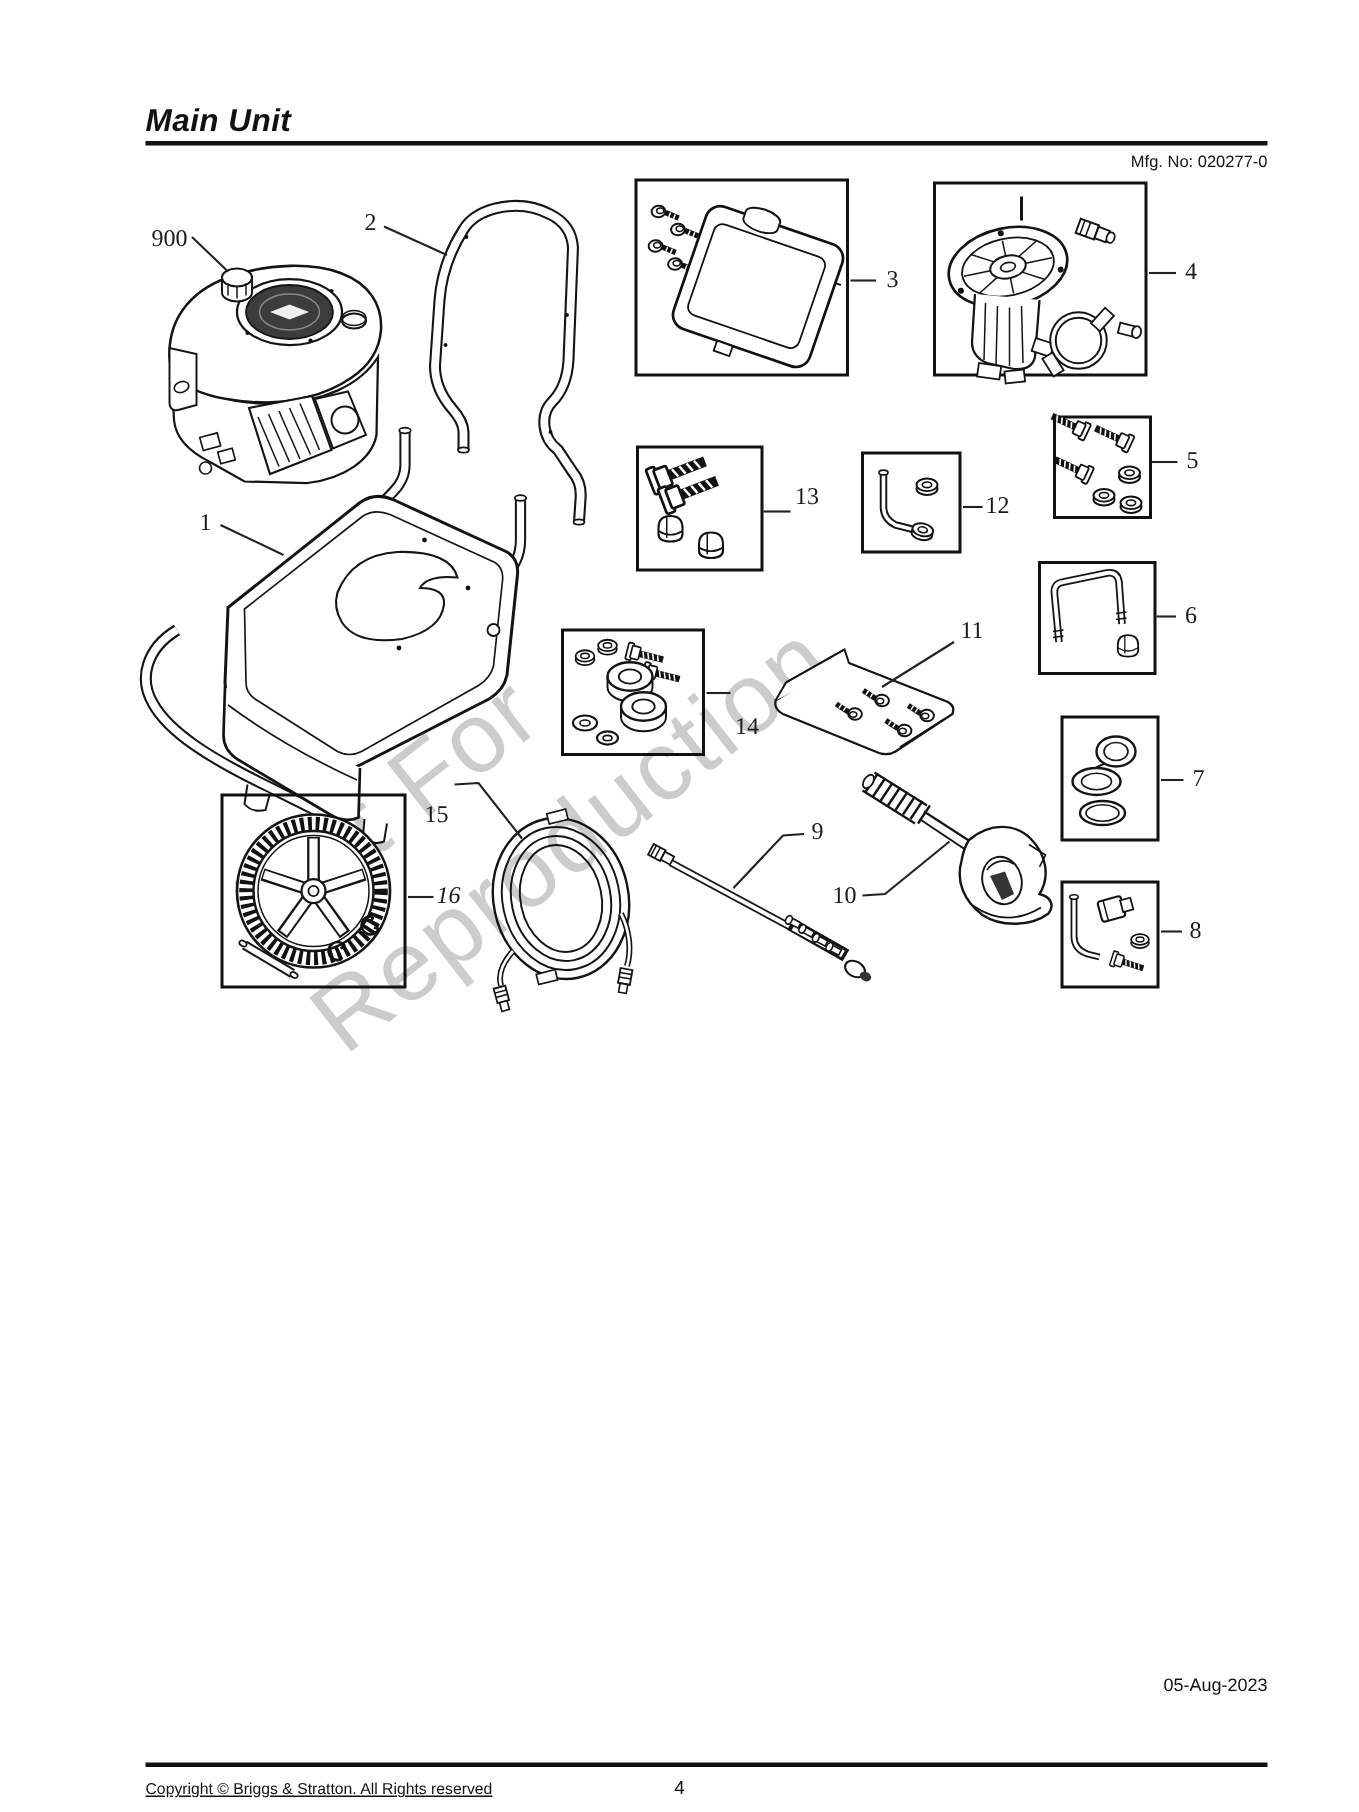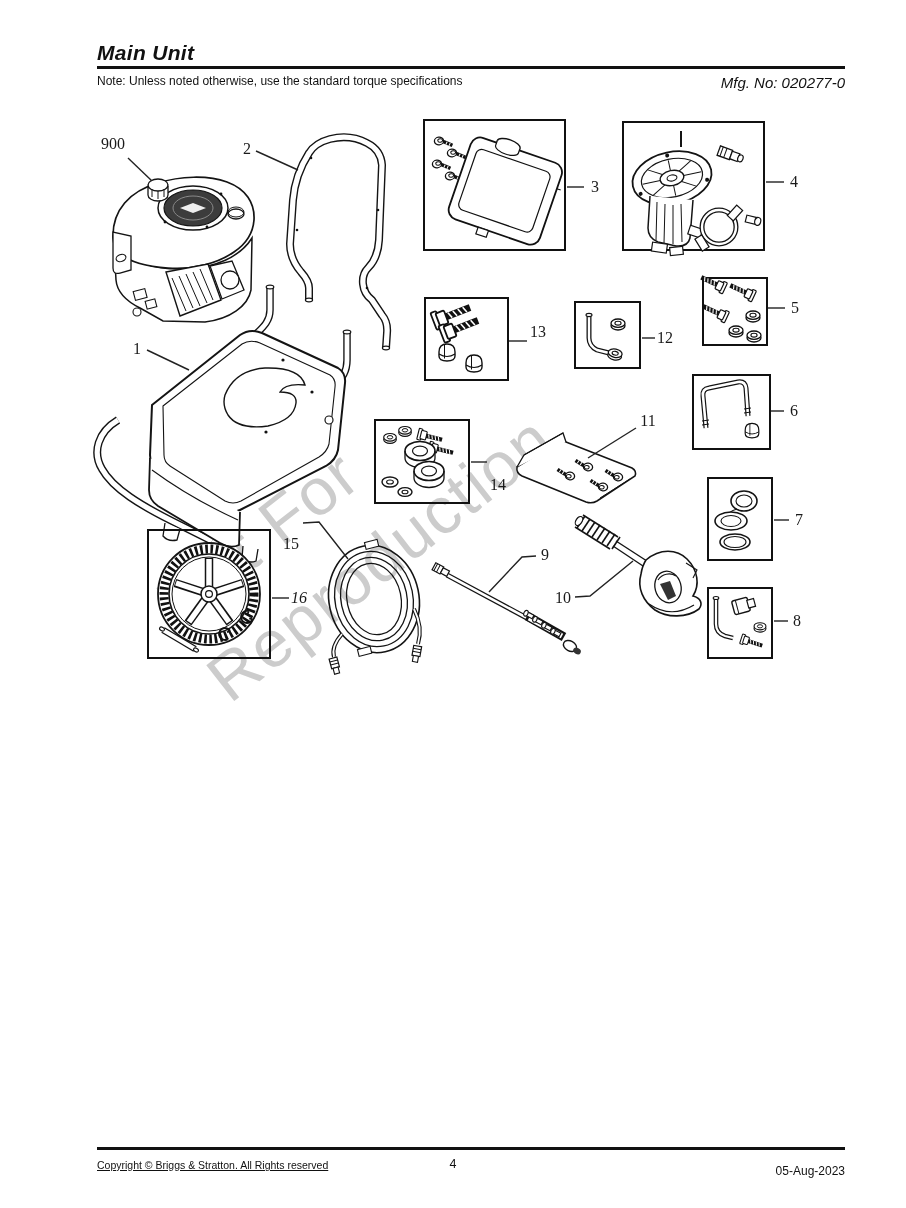--- a/index.html
+++ b/index.html
@@ -1,44 +1,43 @@
 <!DOCTYPE html>
 <html><head>
 <meta charset="utf-8">
 <style>
   html,body{margin:0;padding:0;background:#ffffff;}
   .page{position:relative;width:906px;height:1208px;background:#ffffff;overflow:hidden;
         font-family:"Liberation Sans",sans-serif;color:#111;}
-  .abs{position:absolute;}
+  .abs{position:absolute;margin-top:28px;}
   .title{left:97px;top:41px;font-size:21px;font-weight:bold;font-style:italic;letter-spacing:.3px;}
   .rule{left:97px;width:748px;background:#111;}
   .rule.hdr{top:66px;height:3px;}
   .rule.ftr{top:1147px;height:3px;}
   .note{left:97px;top:74px;font-size:12px;}
-  .mfg{right:61px;top:74px;font-size:15px;font-style:italic;}
+  .mfg{right:61px;top:74px;font-size:11px;}
   .copyright{left:97px;top:1159px;font-size:10.5px;text-decoration:underline;}
   .pagenum{left:0;top:1157px;width:906px;text-align:center;font-size:12.5px;}
-  .date{right:61px;top:1164px;font-size:12px;}
+  .date{right:61px;top:1088px;font-size:12px;}
   .callout{position:absolute;transform:translate(-50%,-50%);
            font-family:"Liberation Serif",serif;font-size:16px;color:#1a1a1a;}
   .wm{position:absolute;font-size:66px;color:#cccccc;white-space:nowrap;letter-spacing:2px;
       transform:translate(-50%,-50%) rotate(-38deg);}
   svg.art{position:absolute;left:0;top:0;}
 </style>
 </head>
 <body>
 
 <div class="page">
 
   <div class="wm" style="left:258px;top:537px;">Not For</div>
   <div class="wm" style="left:380px;top:558px;">Reproduction</div>
 
   <div class="abs title">Main Unit</div>
   <div class="abs rule hdr"></div>
-  <div class="abs note">Note: Unless noted otherwise, use the standard torque specifications</div>
   <div class="abs mfg">Mfg. No: 020277-0</div>
 
   <svg class="art" width="906" height="1208" viewBox="0 0 906 1208">
     <defs>
       <g id="g-bolt">
         <rect x="-1" y="-6" width="4" height="12" rx="1" fill="#fff" stroke="#111" stroke-width="1.2"></rect>
         <rect x="2" y="-4.5" width="6" height="9" rx="1" fill="#fff" stroke="#111" stroke-width="1.2"></rect>
         <line x1="8" y1="0" x2="25" y2="0" stroke="#111" stroke-width="4.6"></line>
         <line x1="10" y1="-2" x2="11.5" y2="2" stroke="#fff" stroke-width="1.1"></line>
         <line x1="13.5" y1="-2" x2="15" y2="2" stroke="#fff" stroke-width="1.1"></line>
@@ -419,21 +418,21 @@
       <polyline points="636,428 588,458"></polyline>
       <polyline points="774,520 789,520"></polyline>
       <polyline points="774,621 788,621"></polyline>
       <polyline points="536,556 522,557 489,592"></polyline>
       <polyline points="575,597 590,596 633,561"></polyline>
       <polyline points="303,523 319,522 348,559"></polyline>
       <polyline points="272,598 289,598"></polyline>
     </g>
   </svg>
 
-  <div class="callout" style="left:113px;top:144px;">900</div>
+  <div class="callout" style="left:113px;top:160px;">900</div>
   <div class="callout" style="left:137px;top:349px;">1</div>
   <div class="callout" style="left:247px;top:149px;">2</div>
   <div class="callout" style="left:595px;top:187px;">3</div>
   <div class="callout" style="left:794px;top:182px;">4</div>
   <div class="callout" style="left:795px;top:308px;">5</div>
   <div class="callout" style="left:794px;top:411px;">6</div>
   <div class="callout" style="left:799px;top:520px;">7</div>
   <div class="callout" style="left:797px;top:621px;">8</div>
   <div class="callout" style="left:545px;top:555px;">9</div>
   <div class="callout" style="left:563px;top:598px;">10</div>

